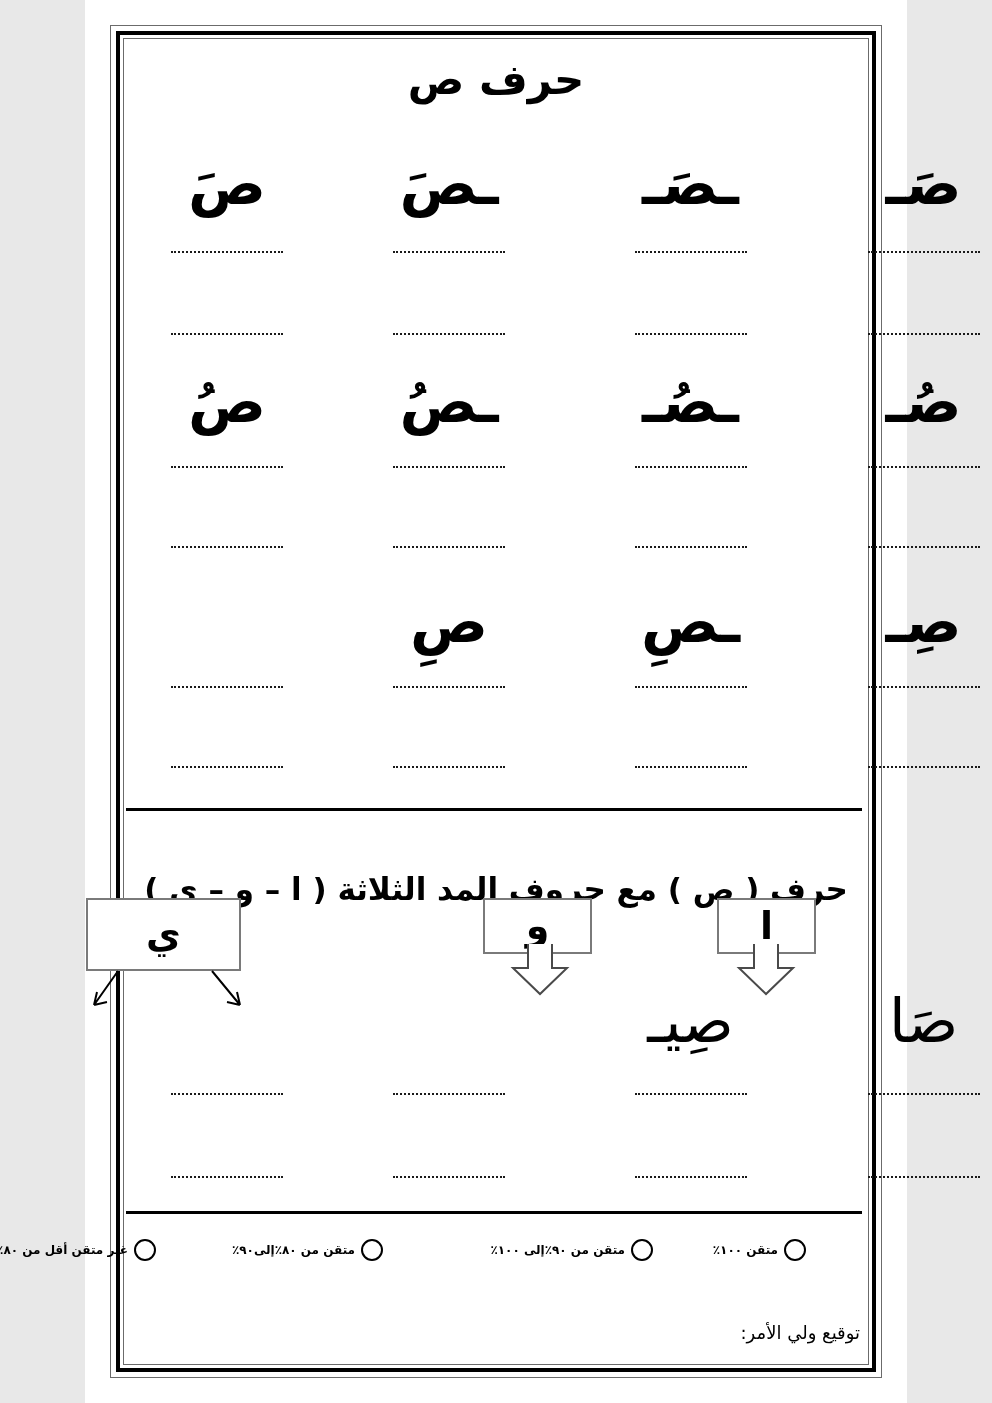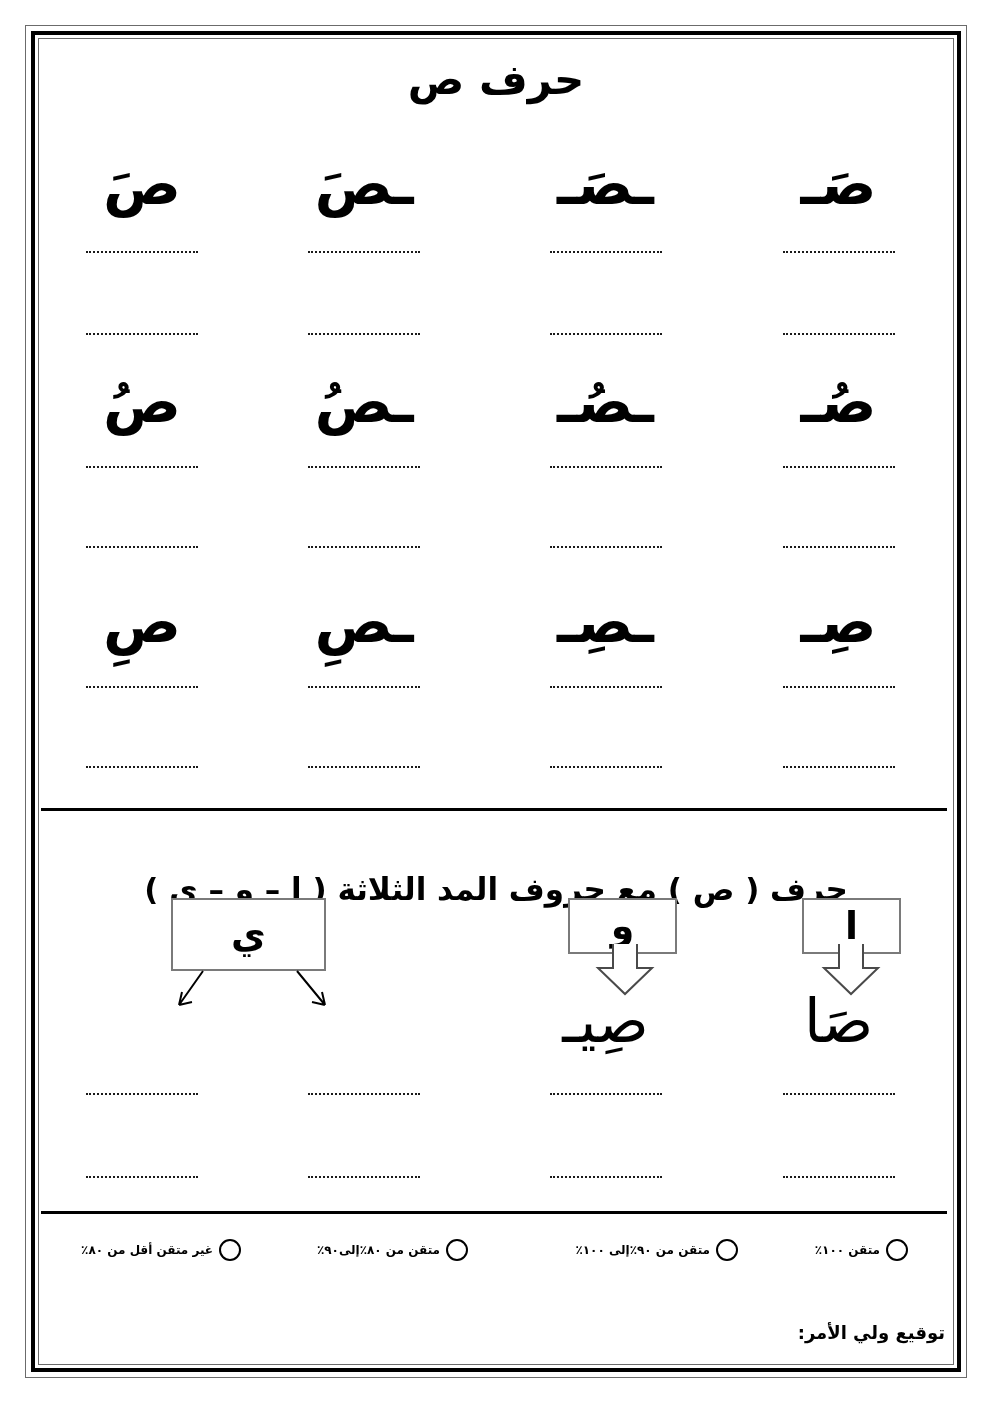--- a/index.html
+++ b/index.html
@@ -1,17 +1,17 @@
 <!DOCTYPE html>
 <html lang="ar" dir="rtl"><head>
 <meta charset="utf-8">
 <style>
   html,body{margin:0;padding:0;background:#e8e8e8;}
   .page{
-    position:relative;width:992px;height:1403px;background:#ffffff;
+    position:relative;width:822px;height:1403px;background:#ffffff;
     margin:0 auto;font-family:"DejaVu Sans",sans-serif;color:#000;
   }
   .frame-outer{position:absolute;left:25px;top:25px;right:25px;bottom:25px;border:1px solid #6b6b6b;}
   .frame-thick{position:absolute;left:5px;top:5px;right:5px;bottom:5px;border:4px solid #000;}
   .frame-inner{position:absolute;left:3px;top:3px;right:3px;bottom:3px;border:1px solid #6b6b6b;}
   .content{position:absolute;left:0;top:0;right:0;bottom:0;direction:rtl;}
 
   .page-title{
     position:absolute;top:16px;left:0;width:100%;text-align:center;
     font-size:42px;font-weight:bold;
@@ -67,32 +67,32 @@
   .arr-alif{top:905px;right:72px;}
   .arr-waw{top:905px;right:298px;}
   .arr-ya-left{top:930px;right:746px;}
   .arr-ya-right{top:930px;right:620px;}
 
   .assessment{position:absolute;top:1200px;left:0;right:0;height:32px;}
   .option{
     position:absolute;top:0;display:flex;align-items:center;gap:6px;
     font-size:12px;font-weight:bold;white-space:nowrap;
   }
-  .opt-0{right:45px;}
+  .opt-0{right:62px;}
   .opt-1{right:215px;}
   .opt-2{right:485px;}
   .opt-3{right:712px;}
   .circle{
     display:inline-block;width:18px;height:18px;border:2px solid #000;
     border-radius:50%;background:#fff;flex:0 0 auto;
   }
 
   .signature{
     position:absolute;top:1283px;right:8px;
-    font-size:18px;font-weight:bold;
+    font-size:18px;font-weight:normal;
   }
 </style>
 </head>
 <body>
 
 <div class="page">
   <div class="frame-outer">
   <div class="frame-thick">
   <div class="frame-inner">
   <div class="content">
@@ -164,21 +164,20 @@
       <div class="dotted-cell">
                 <span class="dotted-line"></span>
               </div>
       <div class="dotted-cell">
                 <span class="dotted-line"></span>
               </div>
     </div>
 
     <div class="letter-grid row-letters-3">
       <div class="letter-cell">صِـ</div>
-      <div class="letter-cell">ـصِـ</div>
       <div class="letter-cell">ـصِ</div>
       <div class="letter-cell">صِ</div>
     </div>
     <div class="letter-grid row-dotted-5">
       <div class="dotted-cell">
                 <span class="dotted-line"></span>
               </div>
       <div class="dotted-cell">
                 <span class="dotted-line"></span>
               </div>

